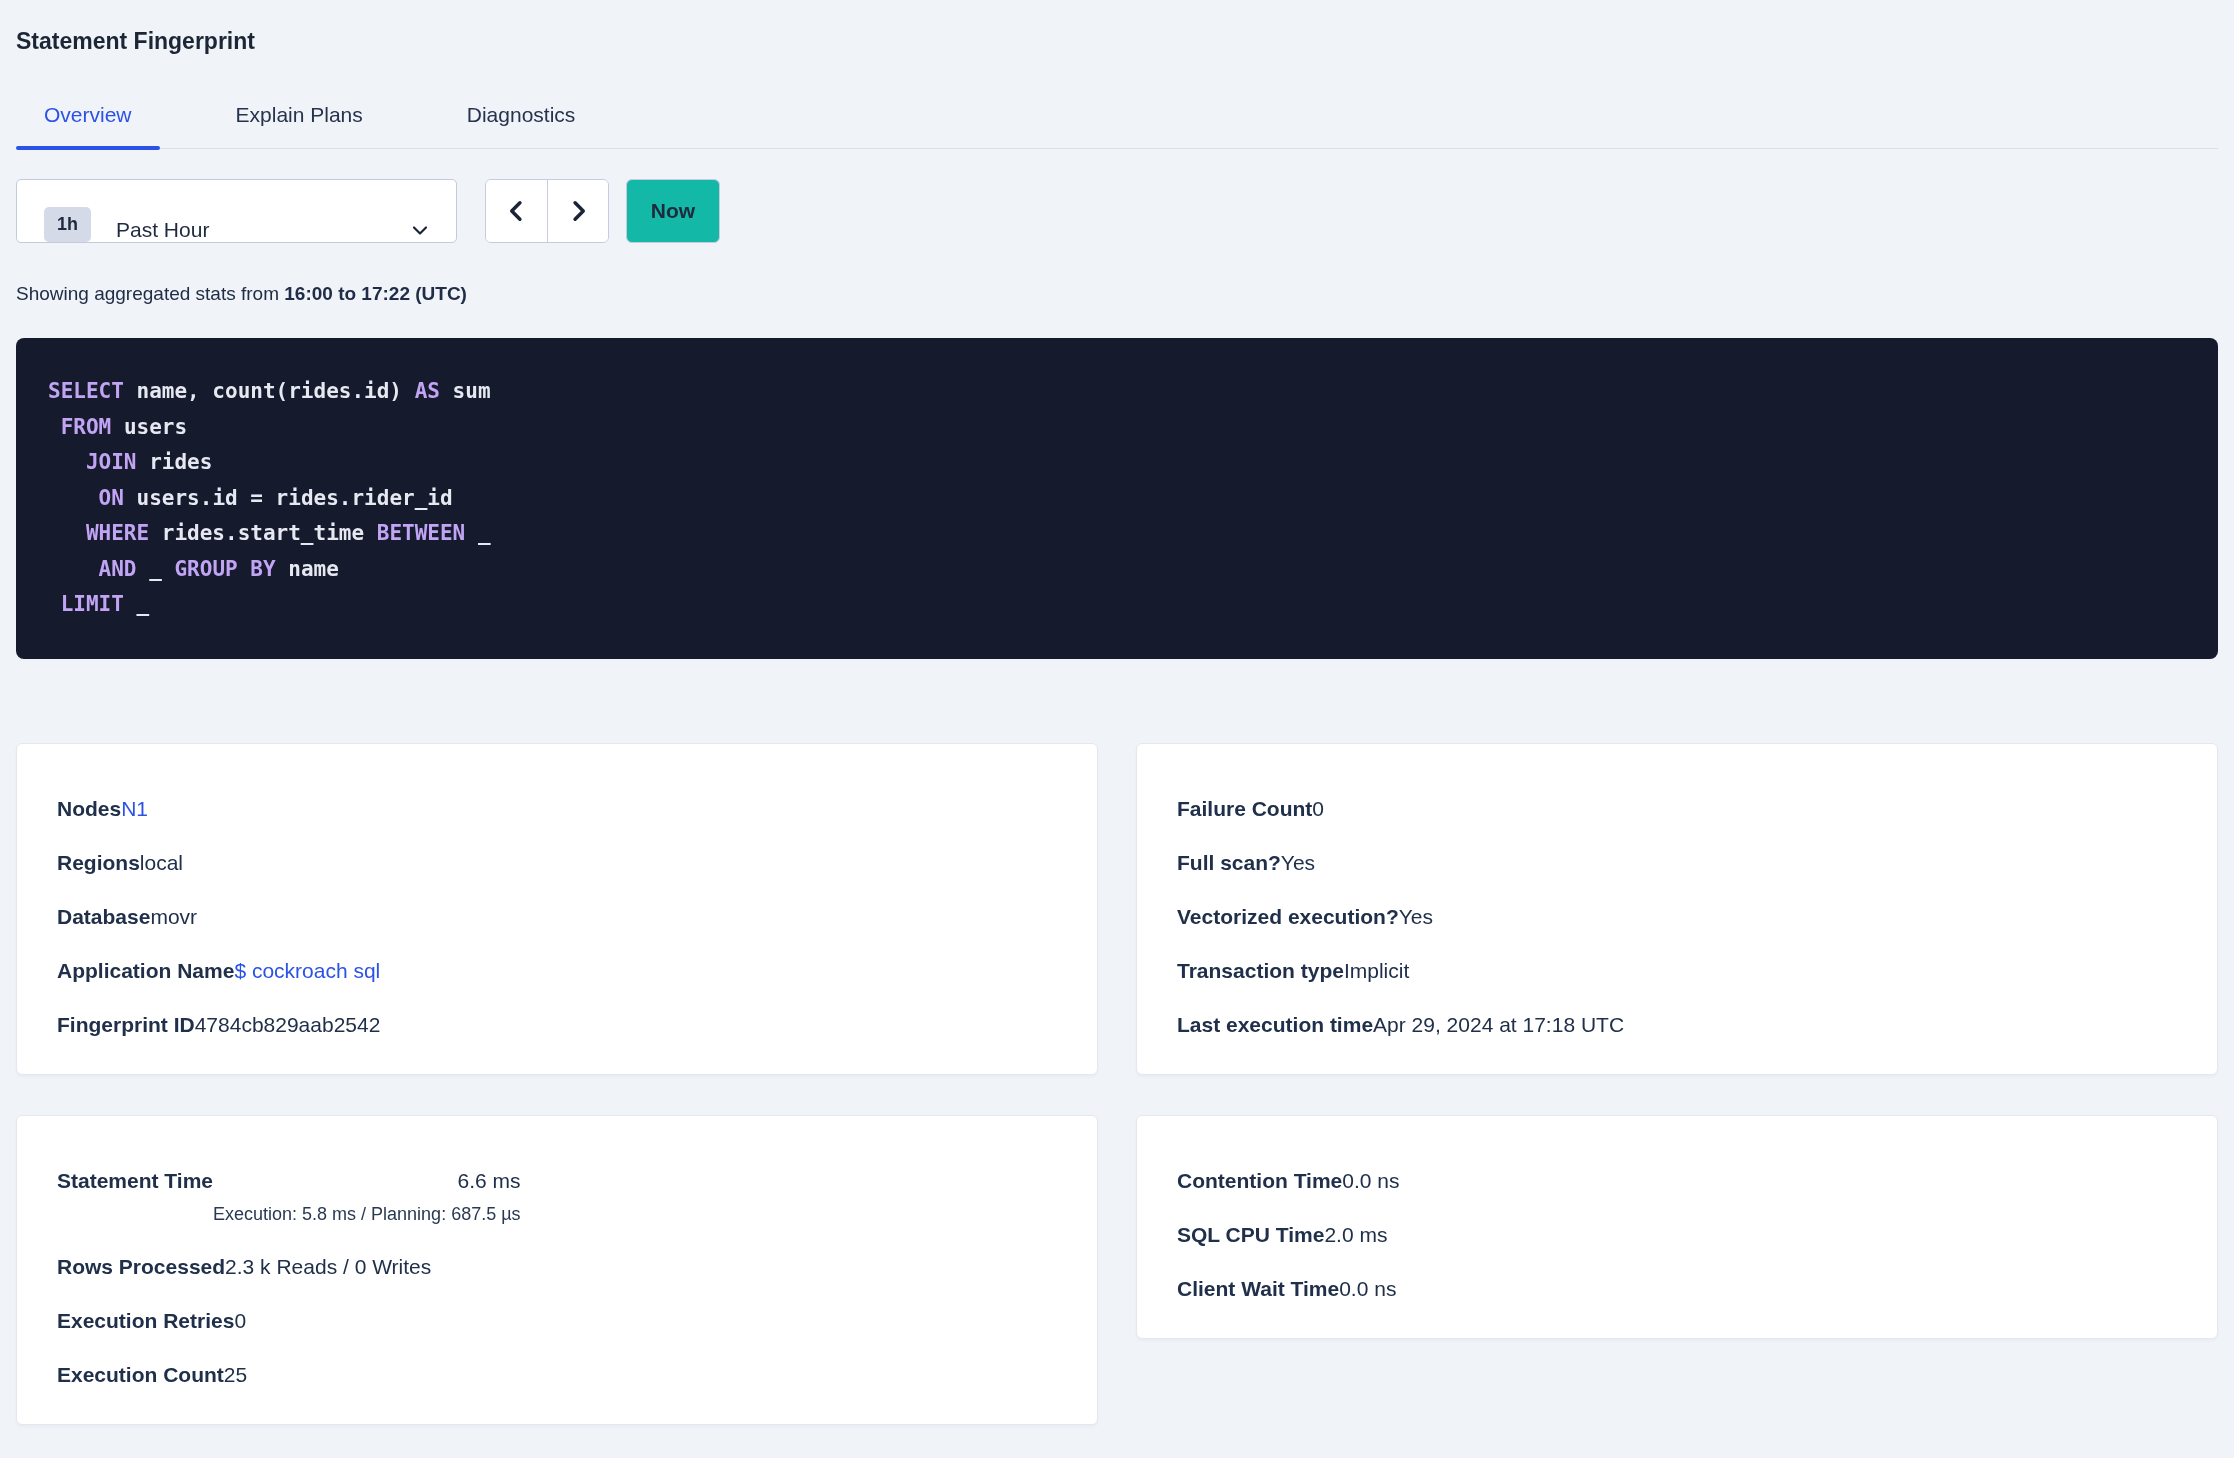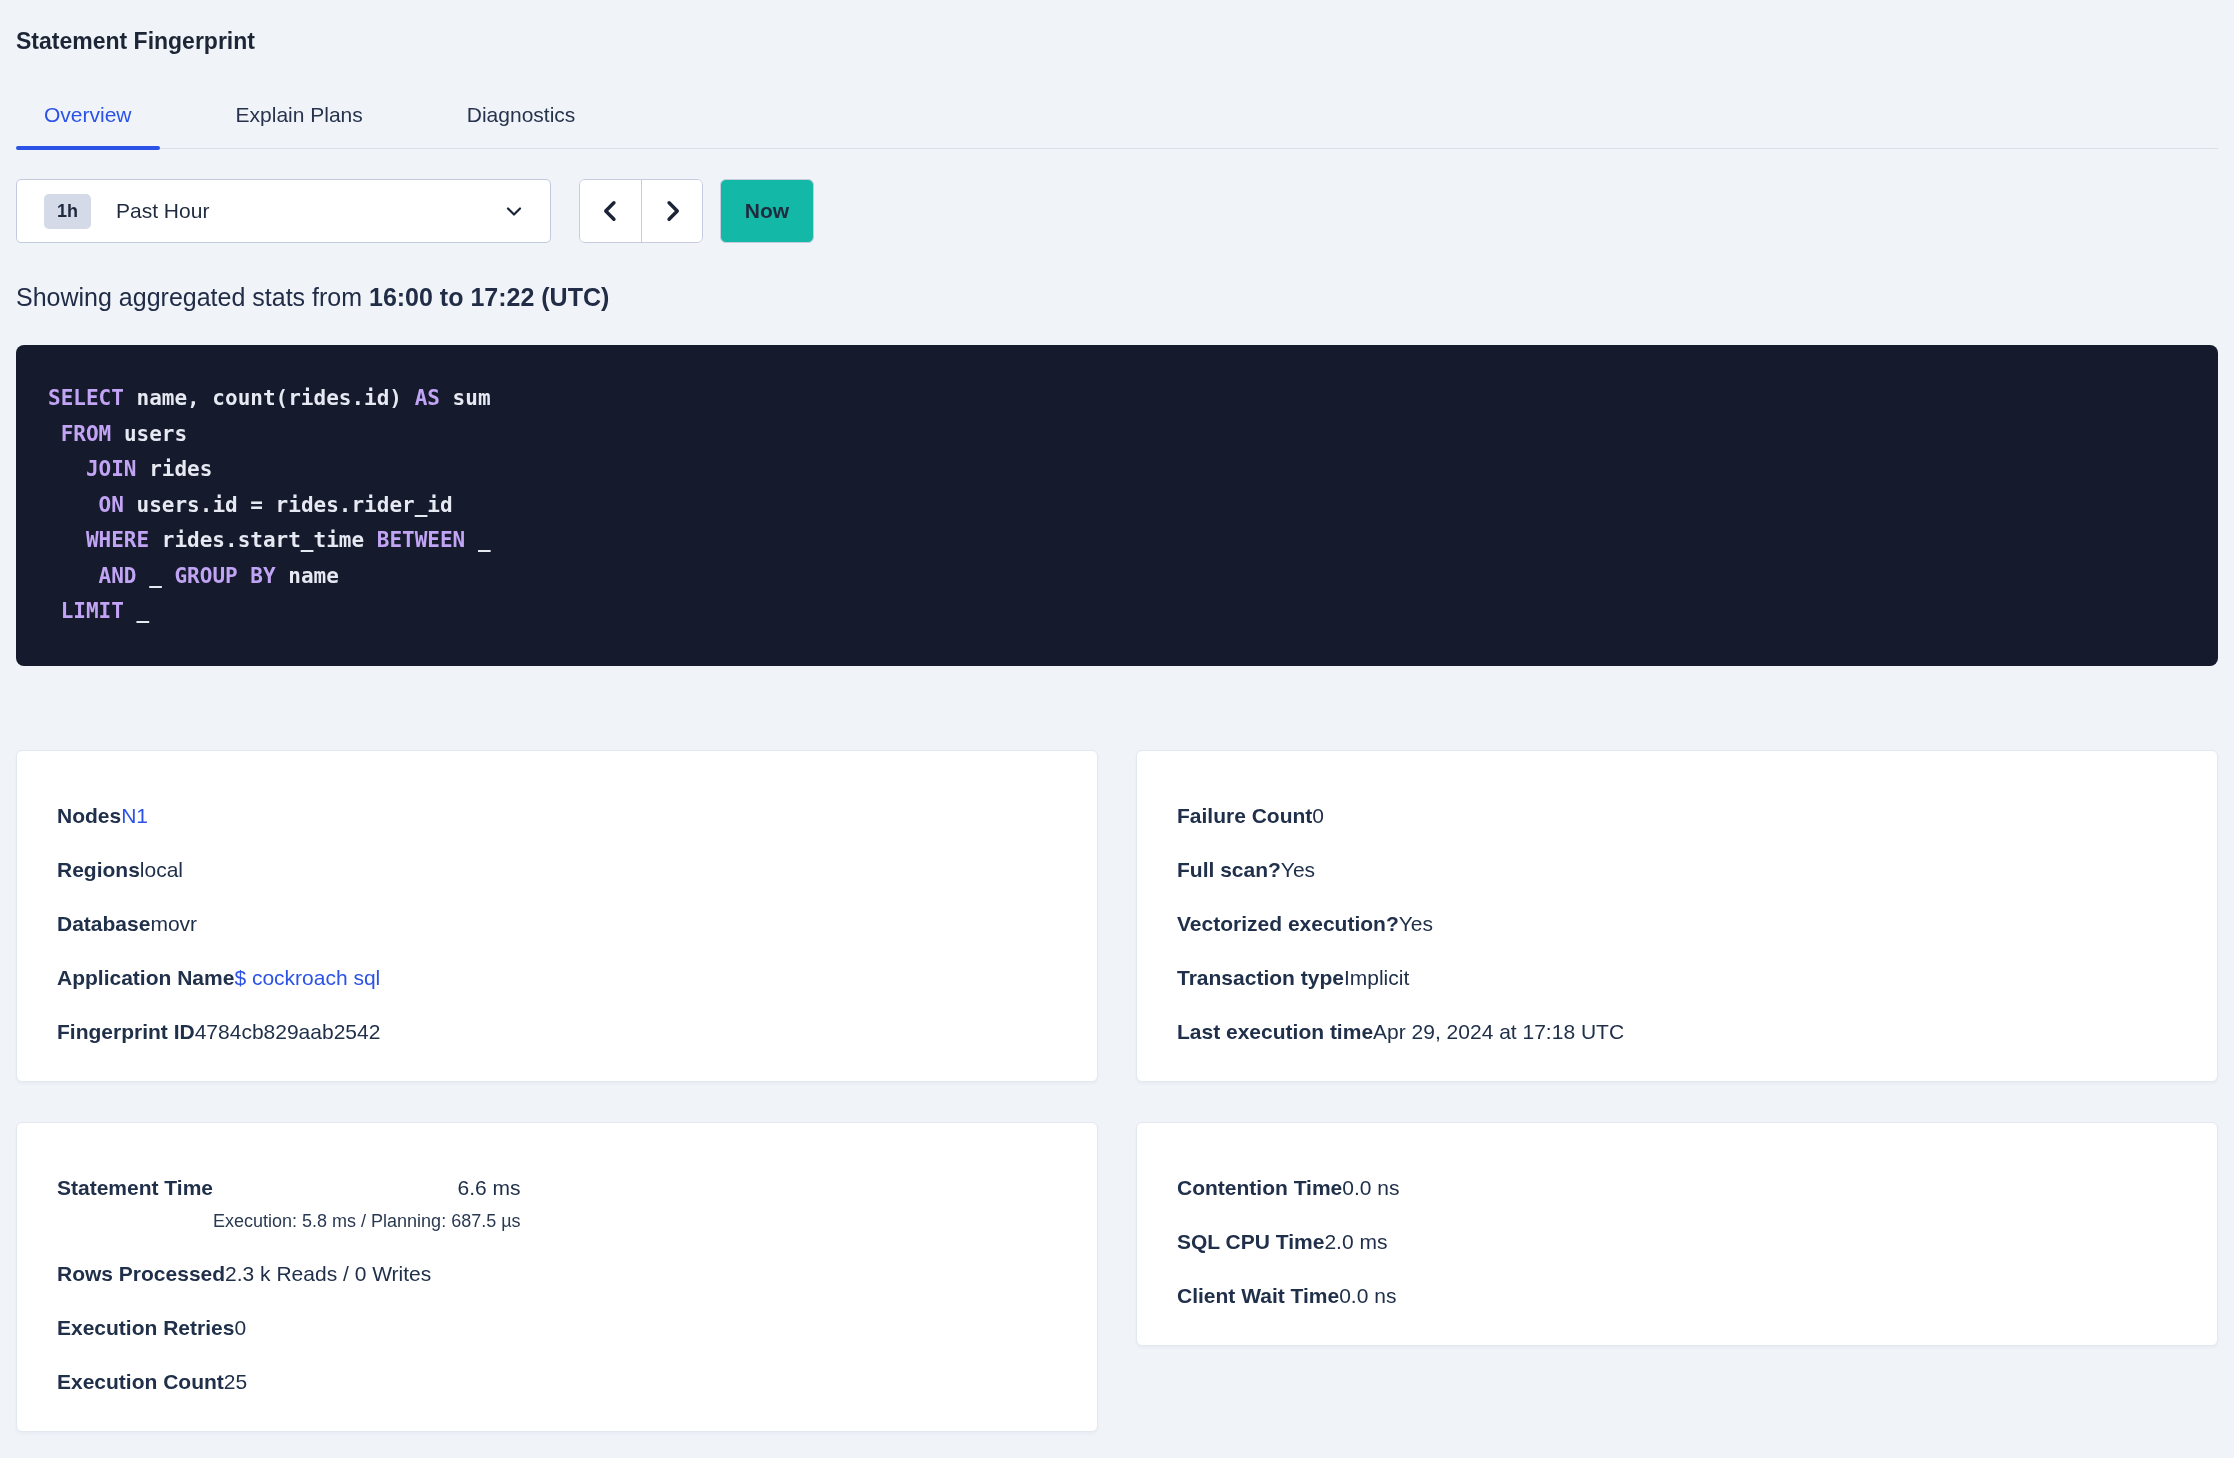--- a/index.html
+++ b/index.html
@@ -15,35 +15,35 @@
   .page-title{margin:24px 0 0 0;font-size:23px;line-height:34px;font-weight:700;color:#1d2636;}
 
   
   .tabs{display:flex;margin-top:44px;border-bottom:1px solid #d9dfe9;}
   .tab{font-size:21px;line-height:26px;padding:0 28px 20px;margin-right:48px;color:#27334d;position:relative;cursor:pointer;}
   .tab.active{color:#2b52e7;}
   .tab.active::after{content:"";position:absolute;left:0;right:0;bottom:-2px;height:4px;background:#2b52e7;border-radius:2px;}
 
   
   .time-row{display:flex;margin-top:30px;height:64px;align-items:stretch;}
-  .dropdown{width:535px;box-sizing:border-box;border:1px solid #c2cadb;border-radius:5px;background:#fff;
-    display:flex;align-items:center;padding:0 24px 0 27px;cursor:pointer;}
+  .dropdown{width:441px;box-sizing:border-box;border:1px solid #c2cadb;border-radius:5px;background:#fff;
+    display:flex;align-items:flex-end;padding:0 24px 0 27px;cursor:pointer;}
   .range-badge{background:#d5dae9;border-radius:5px;padding:7px 13px;font-weight:700;font-size:18px;color:#1f2a3e;}
   .dd-label{font-size:21px;color:#1f2a3e;margin-left:25px;flex:1;}
   .icon{display:flex;align-items:center;justify-content:center;}
 
   .pager{display:flex;margin-left:28px;border:1px solid #c6cbdf;border-radius:6px;background:#fff;overflow:hidden;}
   .pager .pbtn{width:61px;border:none;background:#fff;display:flex;align-items:center;justify-content:center;cursor:pointer;padding:0;}
   .pager .pbtn + .pbtn{border-left:1px solid #c6cbdf;}
 
   .now-btn{margin-left:17px;width:94px;border:1px solid #c6cbdf;border-radius:6px;background:#14b8a6;
     font-family:"Liberation Sans", sans-serif;font-size:21px;font-weight:700;color:#1f2a3e;cursor:pointer;}
 
   
-  .caption{margin-top:40px;font-size:25px;color:#212d47;}
+  .caption{margin-top:40px;font-size:19px;color:#212d47;}
   .caption b{font-weight:700;}
 
   
   .sqlbox{margin-top:33px;background:#151a2c;border-radius:8px;padding:36px 32px;box-sizing:border-box;}
   .sline{font-family:"DejaVu Sans Mono", monospace;font-size:21px;line-height:35.5px;font-weight:700;
     color:#e6e8f2;white-space:pre;}
   .sline .kw{color:#c1a4f4;}
   .sline .tx{color:#e6e8f2;}
 
   

